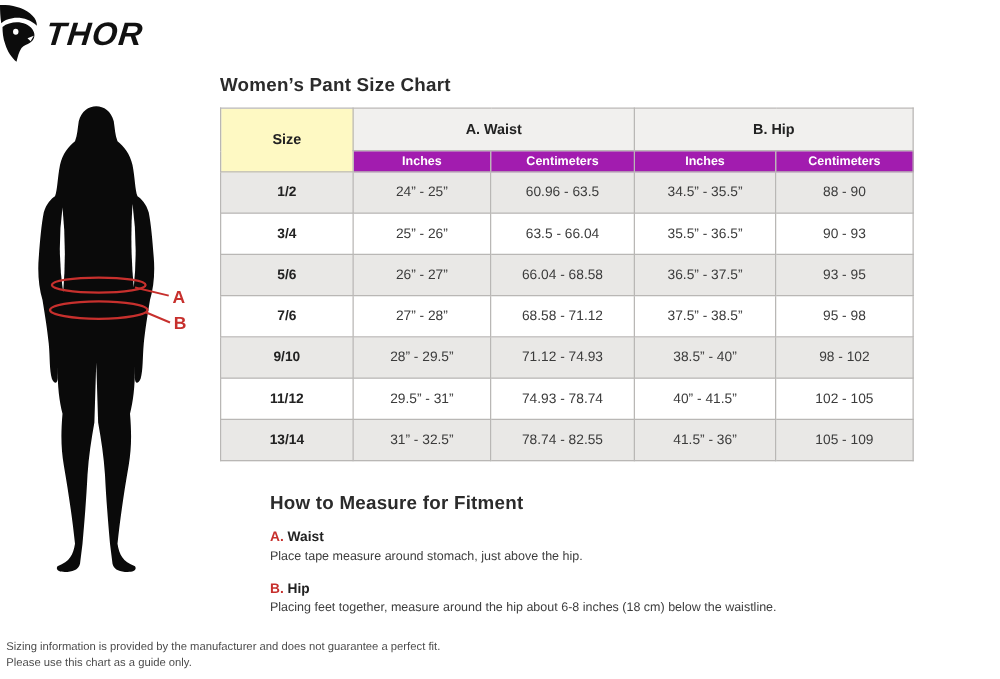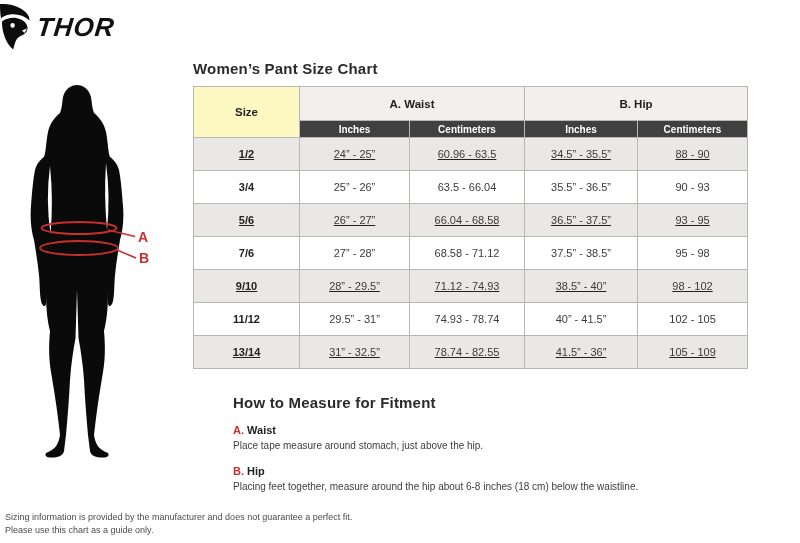--- a/index.html
+++ b/index.html
@@ -9,30 +9,30 @@
   
   .logo{position:absolute;top:4px;left:0;display:flex;align-items:center;height:46px;}
   .logo .goat{width:34px;height:46px;display:block;}
   .wordmark{display:inline-block;margin-left:3px;font-size:26px;font-weight:bold;font-style:italic;
             letter-spacing:1px;color:#111;transform:skewX(-6deg);line-height:1;}
 
   
   .figure{position:absolute;left:20px;top:60px;width:170px;height:420px;}
 
   
-  .content{position:absolute;left:193px;top:60px;width:554px;}
+  .content{position:absolute;left:176px;top:60px;width:554px;}
   .section-title{font-size:15px;font-weight:bold;color:#2b2b2b;margin:0 0 9px 0;letter-spacing:.2px;}
 
   table.size-table{border-collapse:collapse;width:554px;table-layout:fixed;}
   .size-table th,.size-table td{border:1px solid #b9b7b5;text-align:center;padding:0;}
   .th-main{height:33px;background:#f1f0ee;font-size:11.5px;color:#222;font-weight:bold;}
   th.size-head{background:#fef9c3;font-size:11.5px;color:#222;}
-  .th-unit{height:16px;background:#404040;color:#ffffff;font-size:10px;font-weight:bold;}
+  .th-unit{height:16px;background:#a21caf;color:#ffffff;font-size:10px;font-weight:bold;}
   .size-table tbody td{height:32px;font-size:11px;color:#3b3b3b;}
-  .size-table tbody tr.odd{background:#e9e8e6;text-decoration:underline;}
+  .size-table tbody tr.odd{background:#e9e8e6;}
   .size-table tbody tr.even{background:#ffffff;}
   .size-table tbody td.size-col{font-weight:bold;color:#222;}
 
   .measure{margin-top:25px;margin-left:40px;}
   .measure h2{font-size:15px;font-weight:bold;color:#2b2b2b;margin:0 0 13px 0;letter-spacing:.2px;}
   .m-item{margin-bottom:13px;}
   .m-head{font-size:11px;font-weight:bold;color:#222;line-height:1.2;}
   .m-key{color:#c7302d;}
   .m-desc{font-size:10px;color:#3d3d3d;margin:2px 0 0 0;line-height:1.3;}
 

